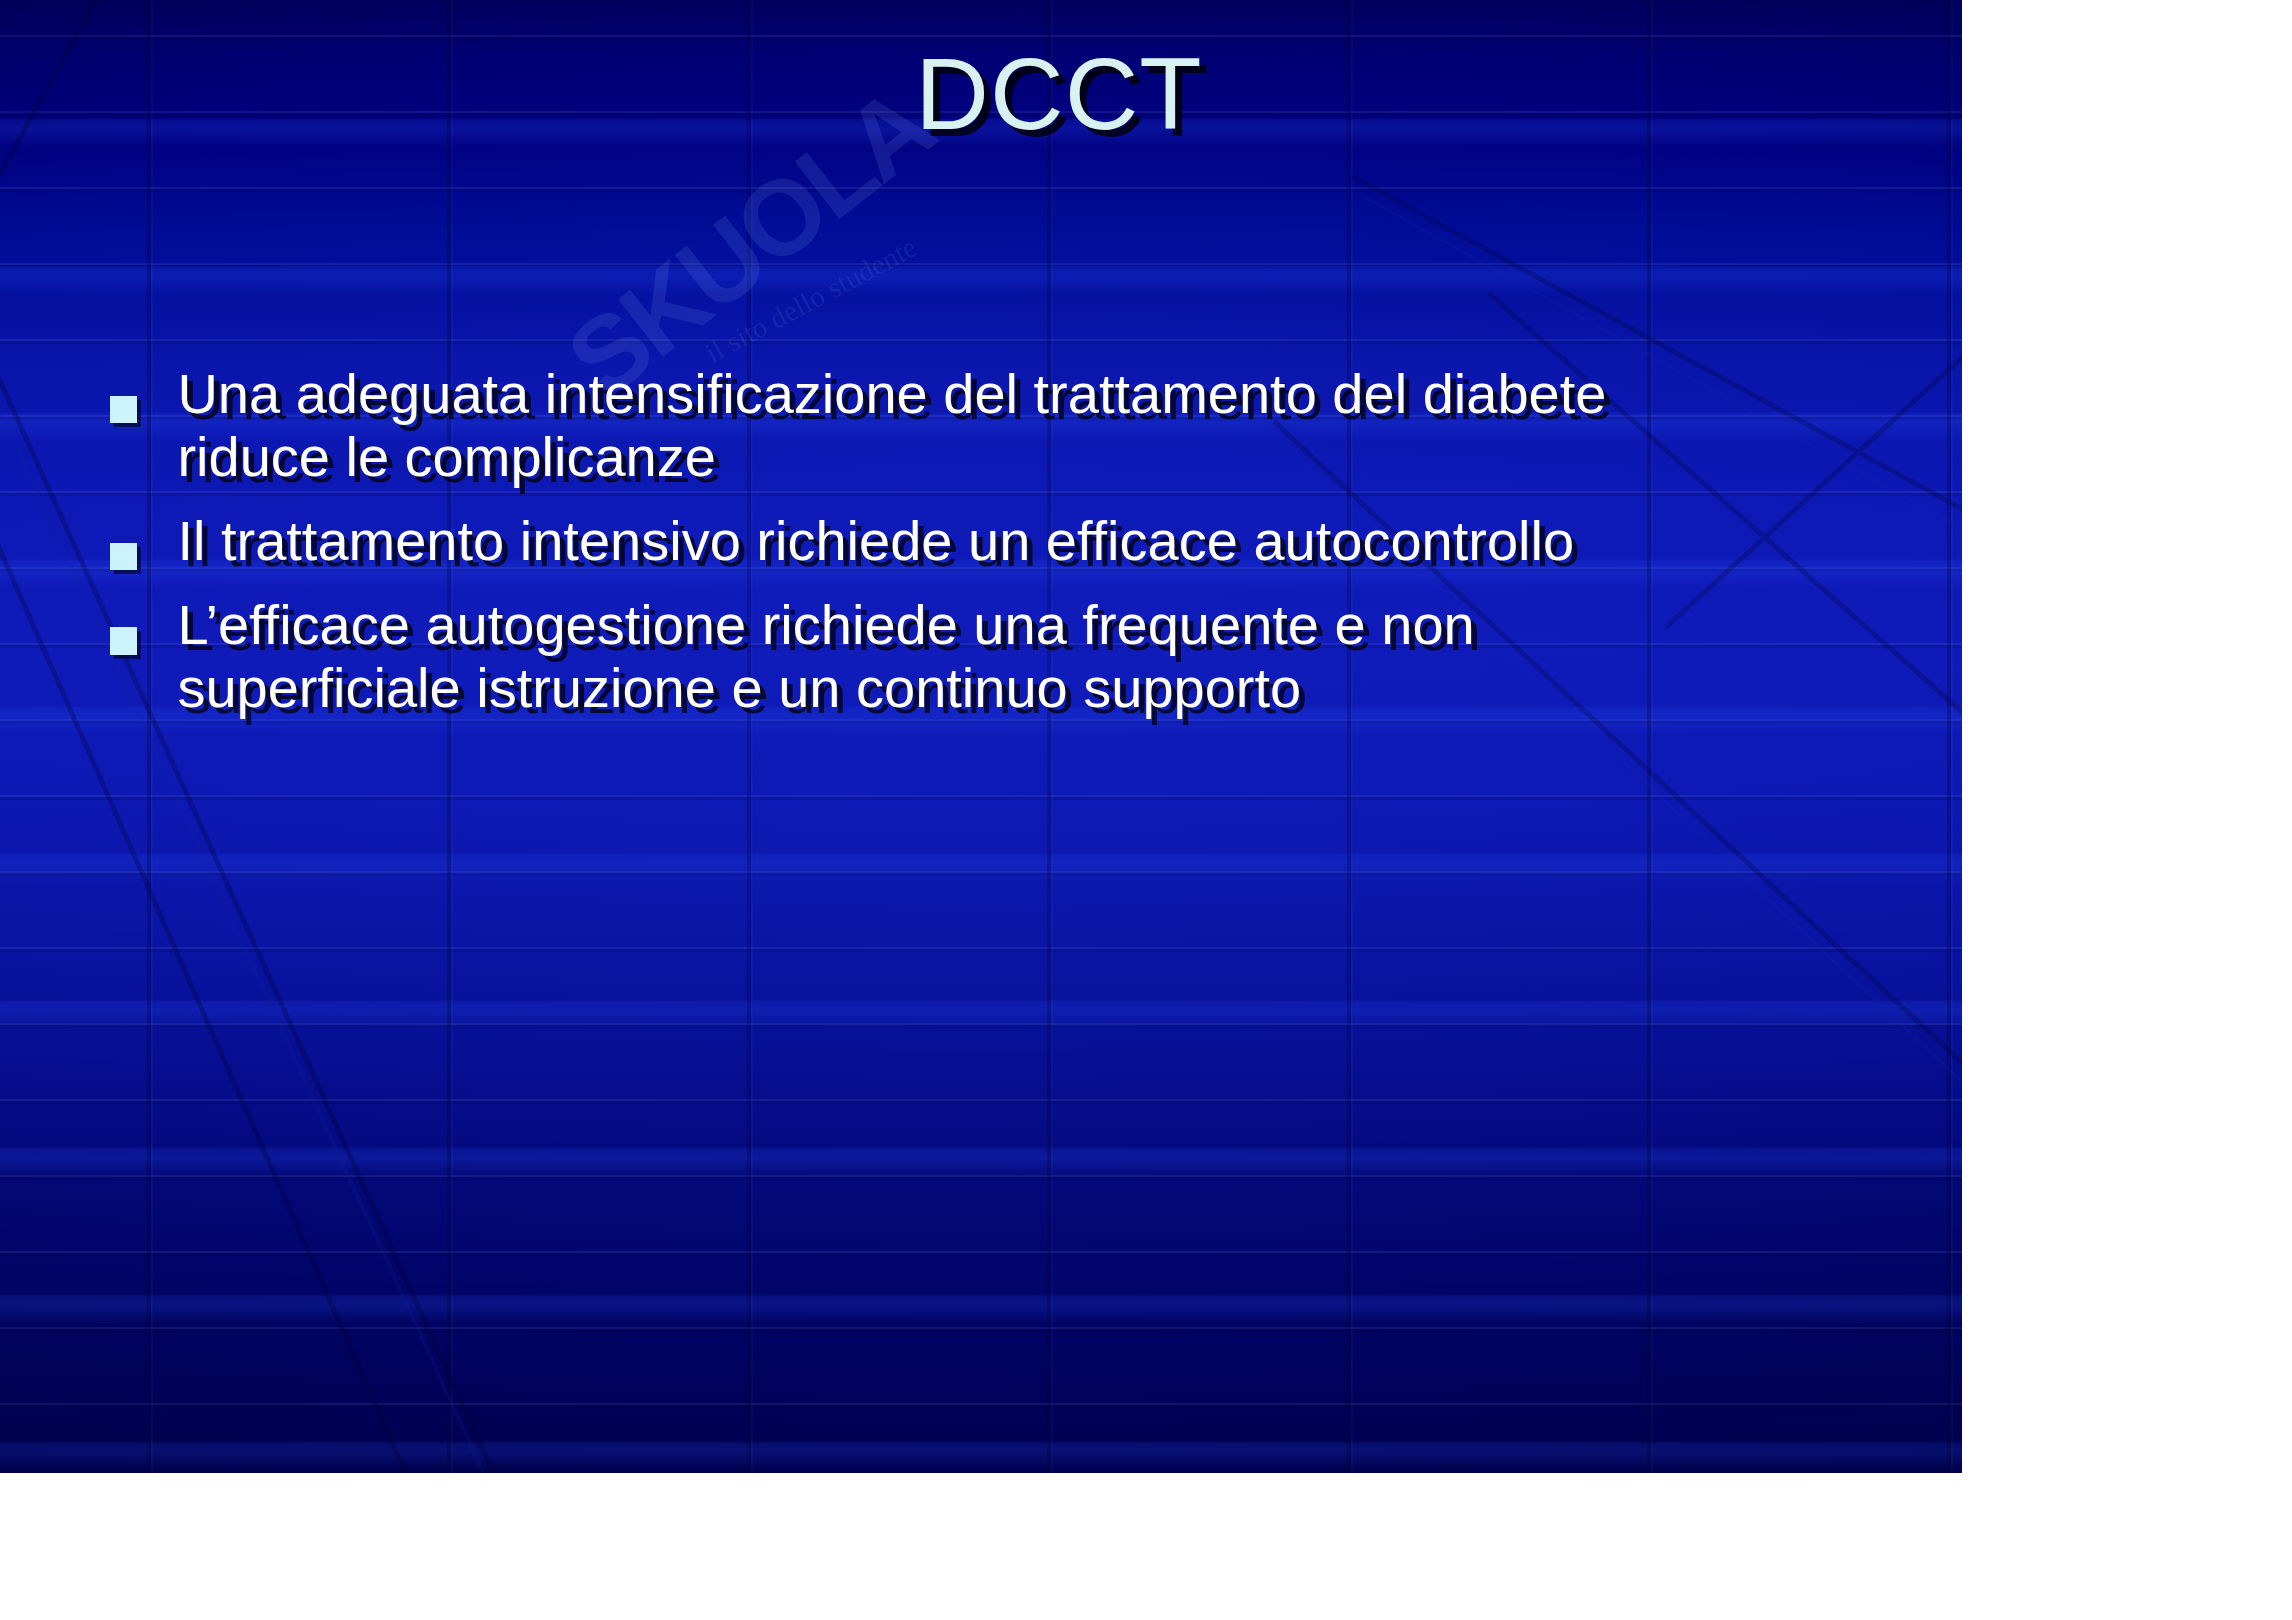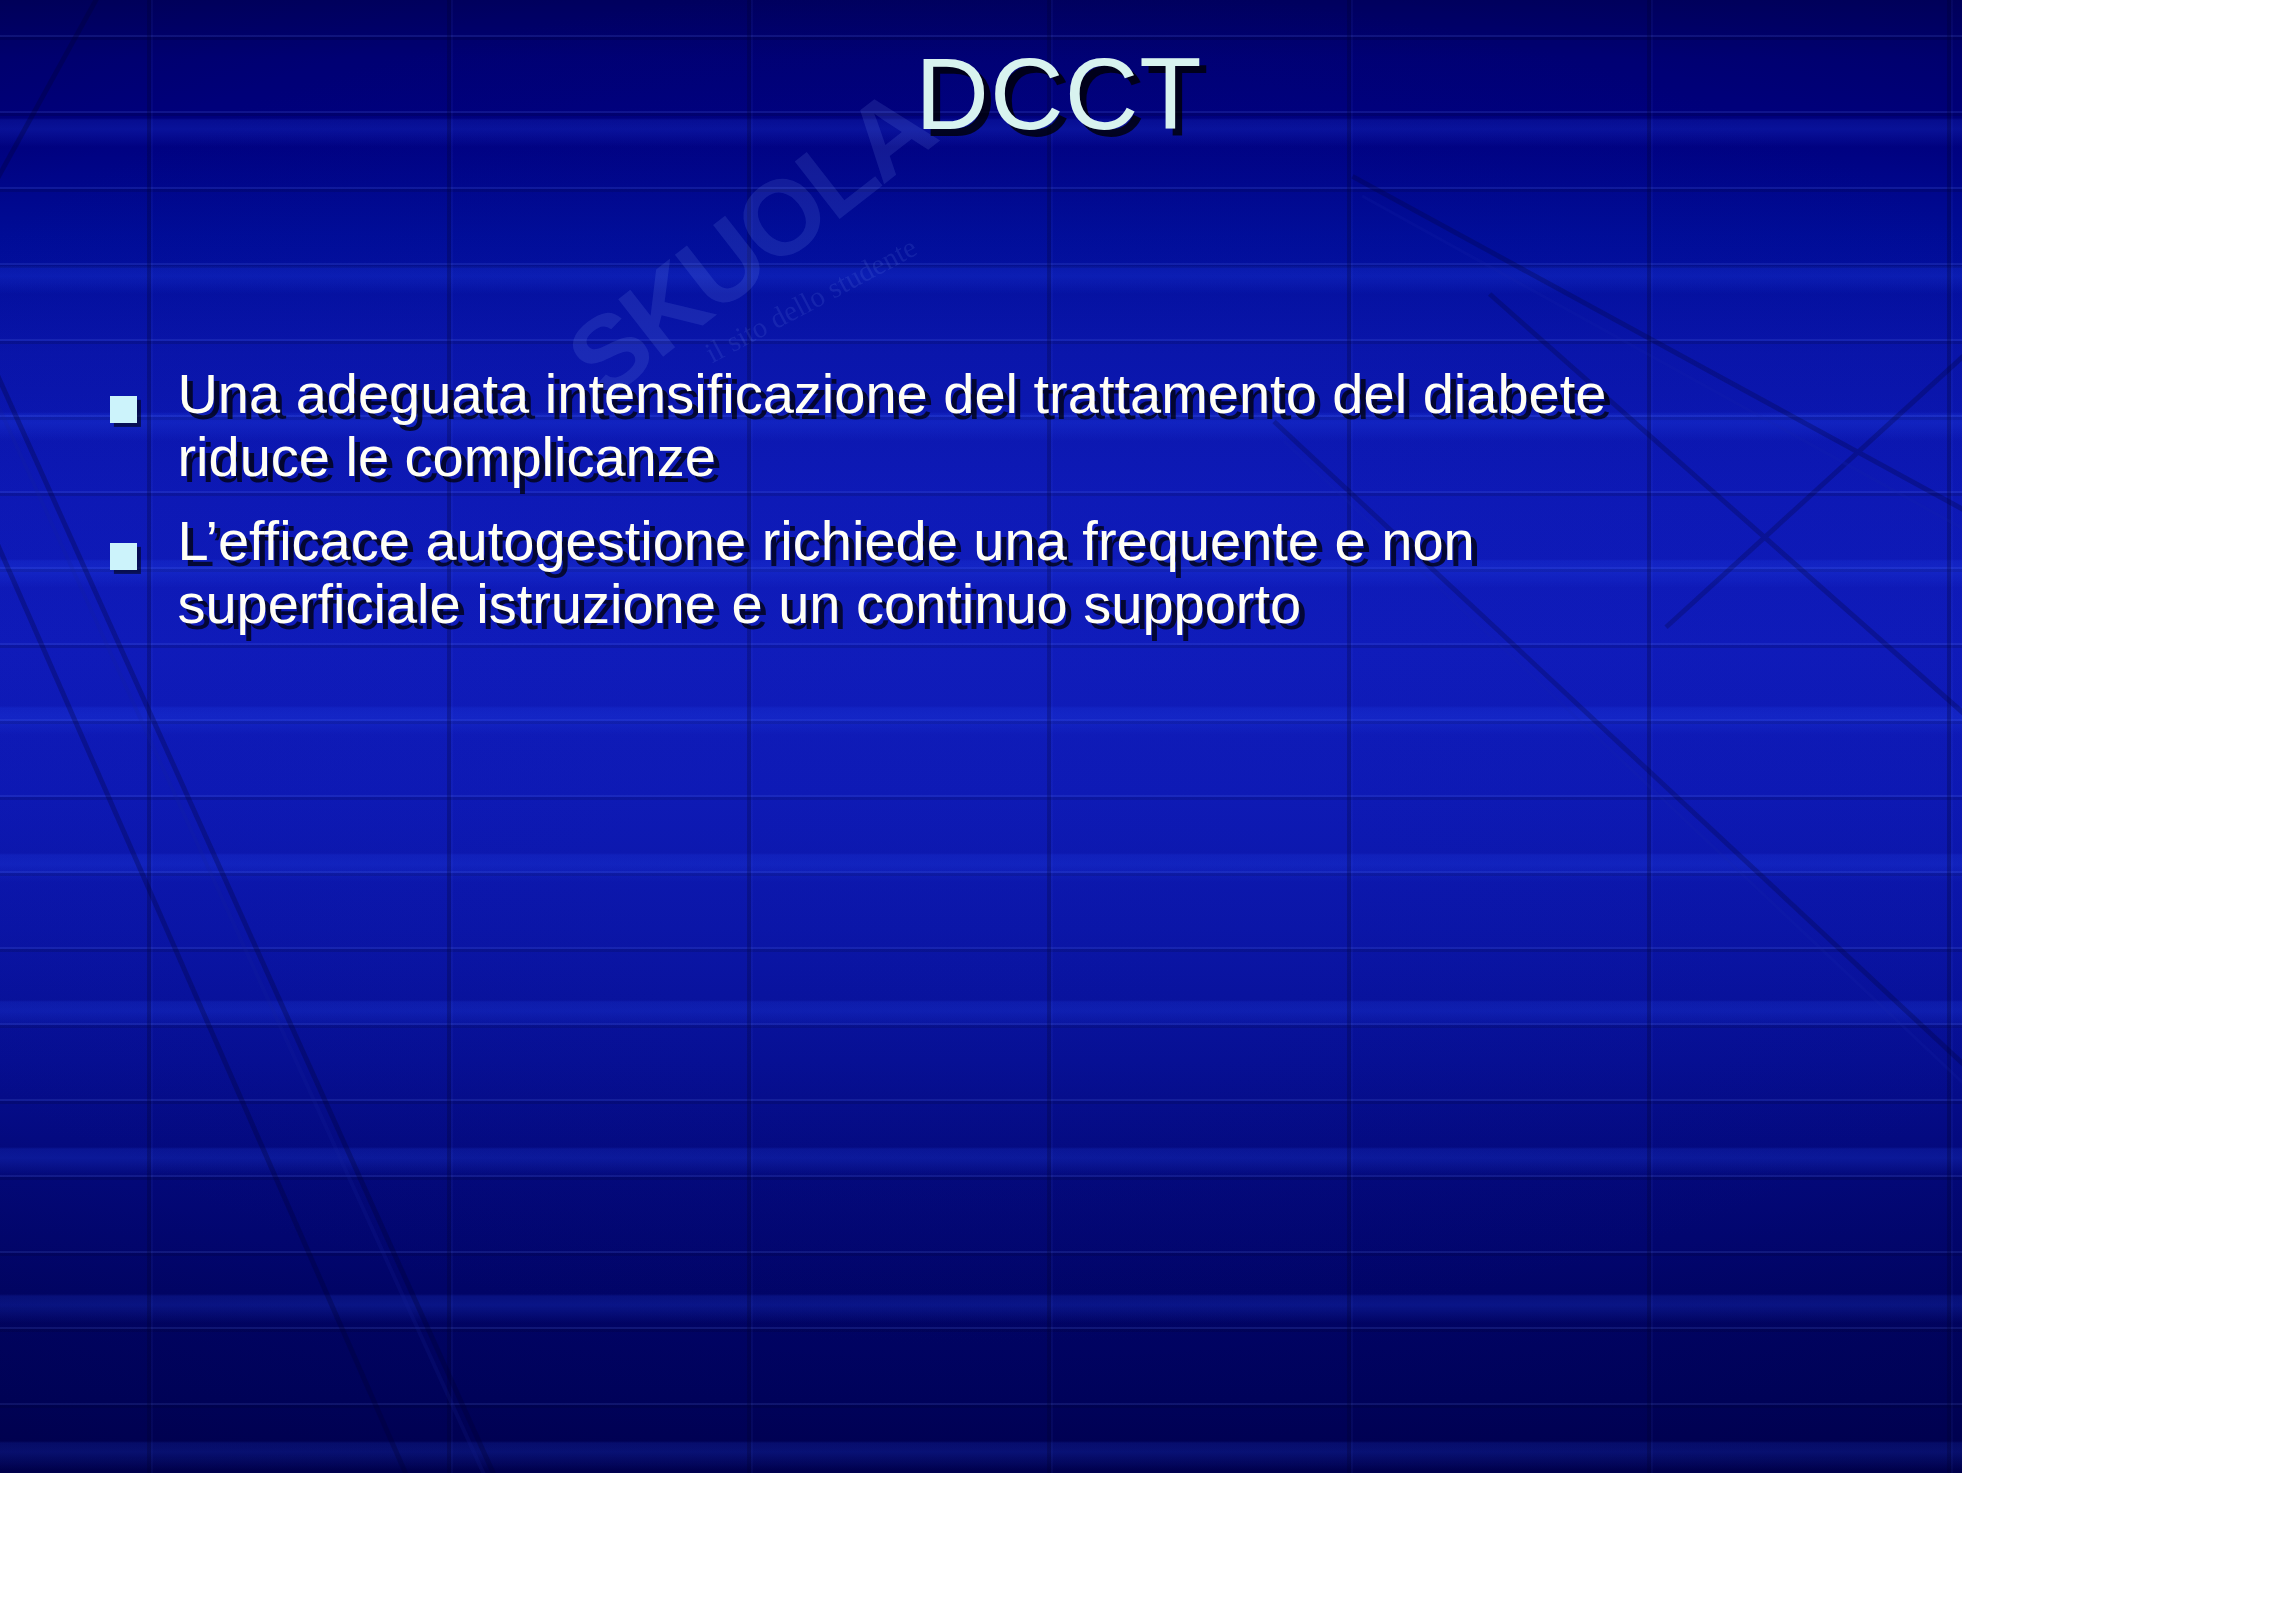--- a/index.html
+++ b/index.html
@@ -252,20 +252,24 @@
       <div class="title-main">DCCT</div>
     </div>
 
     <div class="bullets">
 
       <div class="bullet-row">
         <span class="bullet-marker"></span>
         <span class="bullet-text">Una adeguata intensificazione del trattamento del diabete riduce le complicanze</span>
       </div>
 
+      <div class="bullet-row wide">
+        <span class="bullet-marker"></span>
+        <span class="bullet-text">Il trattamento intensivo richiede un efficace autocontrollo</span>
+      </div>
 
       <div class="bullet-row">
         <span class="bullet-marker"></span>
         <span class="bullet-text">L’efficace autogestione richiede una frequente e non superficiale istruzione e un continuo supporto</span>
       </div>
 
     </div>
   </div>
 </div>
 

